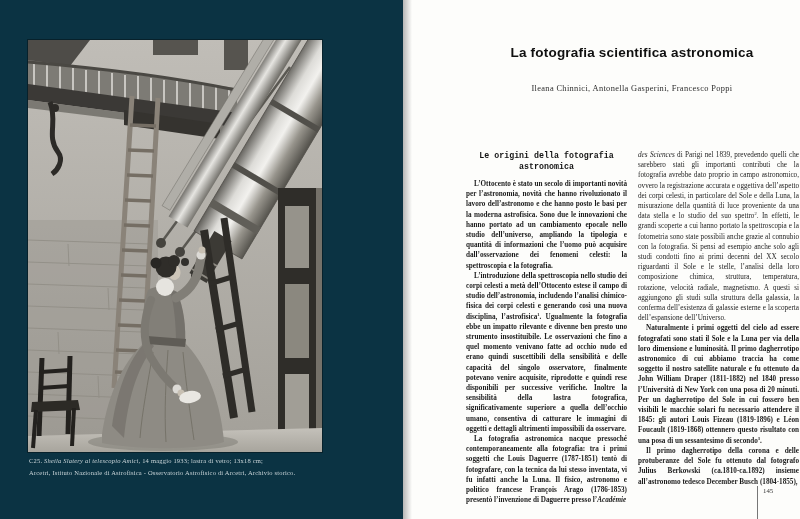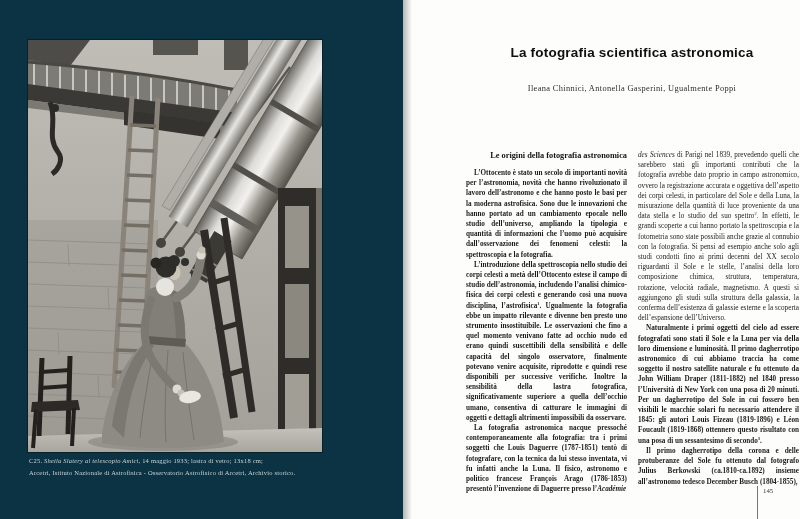--- a/index.html
+++ b/index.html
@@ -22,21 +22,21 @@
 
   .page-right{position:absolute;left:403px;top:0;width:397px;height:519px;background:var(--right-page-bg);color:var(--body-text);}
   .gutter-shadow{position:absolute;left:403px;top:0;width:9px;height:519px;background:linear-gradient(to right,rgba(0,0,0,.28),rgba(0,0,0,0));pointer-events:none;}
 
   .page-title{position:absolute;left:63px;top:45px;width:332px;text-align:center;font-family:"Liberation Sans",sans-serif;font-weight:bold;font-size:13.5px;letter-spacing:.2px;color:#101010;}
   .authors{position:absolute;left:63px;top:84px;width:332px;text-align:center;font-size:8.4px;letter-spacing:.35px;color:#2d2d2d;}
 
   .col{position:absolute;top:150px;width:161px;text-align:justify;font-size:7.2px;line-height:10.2px;color:var(--body-text);}
   .col-1{left:63px;}
   .col-2{left:235px;}
-  .section-heading{font-family:Liberation Serif, serif;font-weight:bold;font-size:8.3px;line-height:11px;margin:0 0 7px 0;text-align:right;color:#141414;}
+  .section-heading{font-family:Liberation Mono, monospace;font-weight:bold;font-size:8.3px;line-height:11px;margin:0 0 7px 0;text-align:center;color:#141414;}
   .body-para{margin:0;}
   .body-para.indent{text-indent:8px;font-weight:bold;}
   .body-para i{font-style:italic;}
   .body-para sup{font-size:.62em;vertical-align:super;line-height:0;}
 
   .pageno-rule{position:absolute;left:354px;top:486px;width:1px;height:33px;background:var(--rule-color);}
   .page-number{position:absolute;left:360px;top:487px;font-size:6.8px;color:#333;}
 </style>
 </head>
 <body>
@@ -215,21 +215,21 @@
       </svg>
     </div>
     <div class="caption">
       <div><span>C25. </span><i>Sheila Slatery al telescopio Amici</i><span>, 14 maggio 1933; lastra di vetro; 13x18 cm;</span></div>
       <div>Arcetri, Istituto Nazionale di Astrofisica - Osservatorio Astrofisico di Arcetri, Archivio storico.</div>
     </div>
   </div>
 
   <div class="page-right">
     <h1 class="page-title">La fotografia scientifica astronomica</h1>
-    <div class="authors">Ileana Chinnici, Antonella Gasperini, Ugualmente Poppi</div>
+    <div class="authors">Ileana Chinnici, Antonella Gasperini, Francesco Poppi</div>
 
     <div class="col col-1">
       <h2 class="section-heading">Le origini della fotografia astronomica</h2>
       <div>
           <p class="body-para indent"><span>L’Ottocento è stato un secolo di importanti novità per l’astronomia, novità che hanno rivoluzionato il lavoro dell’astronomo e che hanno posto le basi per la moderna astrofisica. Sono due le innovazioni che hanno portato ad un cambiamento epocale nello studio dell’universo, ampliando la tipologia e quantità di informazioni che l’uomo può acquisire dall’osservazione dei fenomeni celesti: la spettroscopia e la fotografia.</span></p>
           <p class="body-para indent"><span>L’introduzione della spettroscopia nello studio dei corpi celesti a metà dell’Ottocento estese il campo di studio dell’astronomia, includendo l’analisi chimico-fisica dei corpi celesti e generando così una nuova disciplina, l’astrofisica</span><sup>1</sup><span>. Ugualmente la fotografia ebbe un impatto rilevante e divenne ben presto uno strumento insostituibile. Le osservazioni che fino a quel momento venivano fatte ad occhio nudo ed erano quindi suscettibili della sensibilità e delle capacità del singolo osservatore, finalmente potevano venire acquisite, riprodotte e quindi rese disponibili per successive verifiche. Inoltre la sensibilità della lastra fotografica, significativamente superiore a quella dell’occhio umano, consentiva di catturare le immagini di oggetti e dettagli altrimenti impossibili da osservare.</span></p>
           <p class="body-para indent"><span>La fotografia astronomica nacque pressoché contemporaneamente alla fotografia: tra i primi soggetti che Louis Daguerre (1787-1851) tentò di fotografare, con la tecnica da lui stesso inventata, vi fu infatti anche la Luna. Il fisico, astronomo e politico francese François Arago (1786-1853) presentò l’invenzione di Daguerre presso l’</span><i>Académie</i></p>
         </div>
     </div>
 

